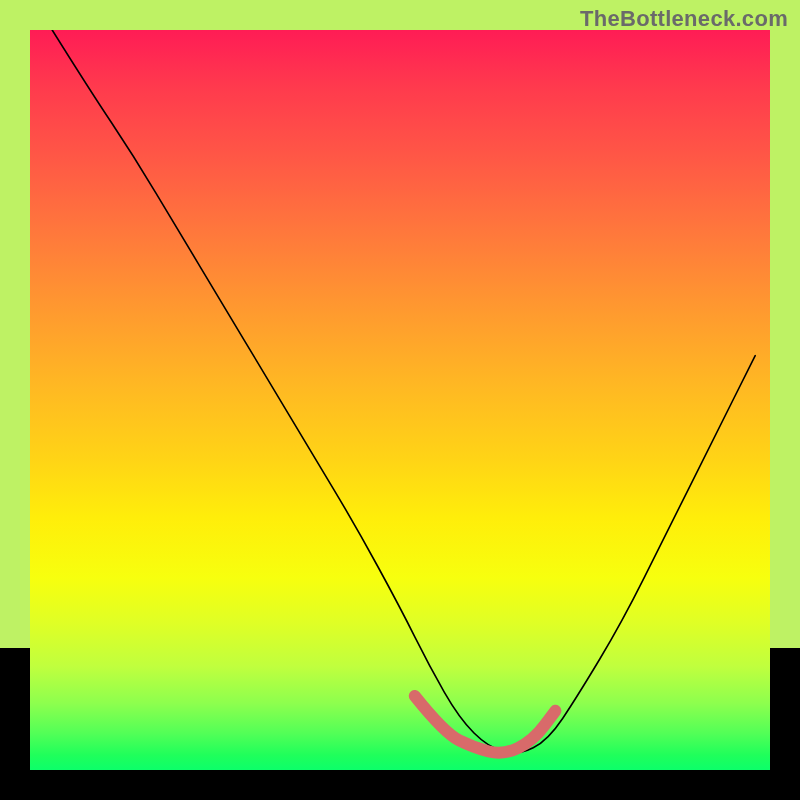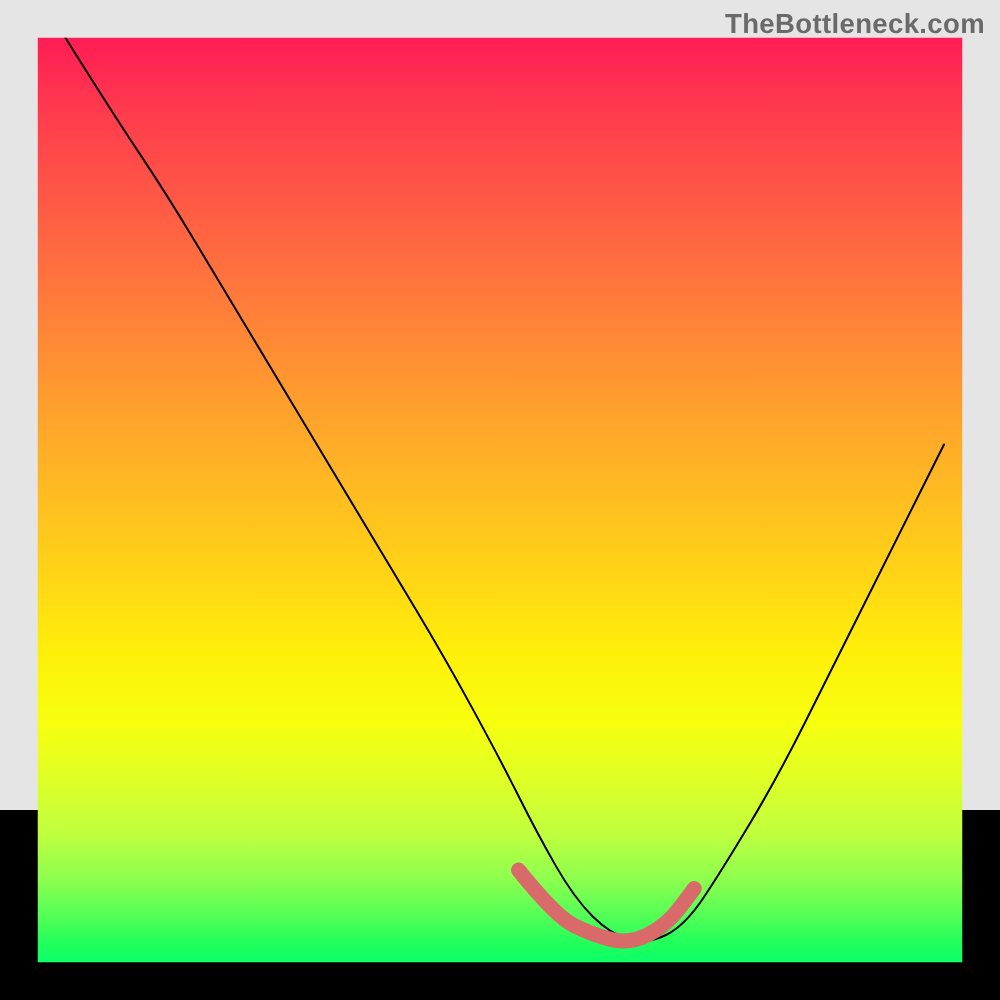--- a/index.html
+++ b/index.html
@@ -8,21 +8,21 @@
     width: 800px;
     height: 800px;
     background: #000;
     overflow: hidden;
     font-family: Arial, Helvetica, sans-serif;
   }
   .frame {
     position: relative;
     width: 800px;
     height: 648px;
-    background: #e5e5e5;
+    background: #bef264;
   }
   .watermark {
     position: absolute;
     top: 6px;
     right: 12px;
     color: #6a6a6a;
     font-size: 22px;
     font-weight: 600;
     letter-spacing: 0.3px;
     user-select: none;

